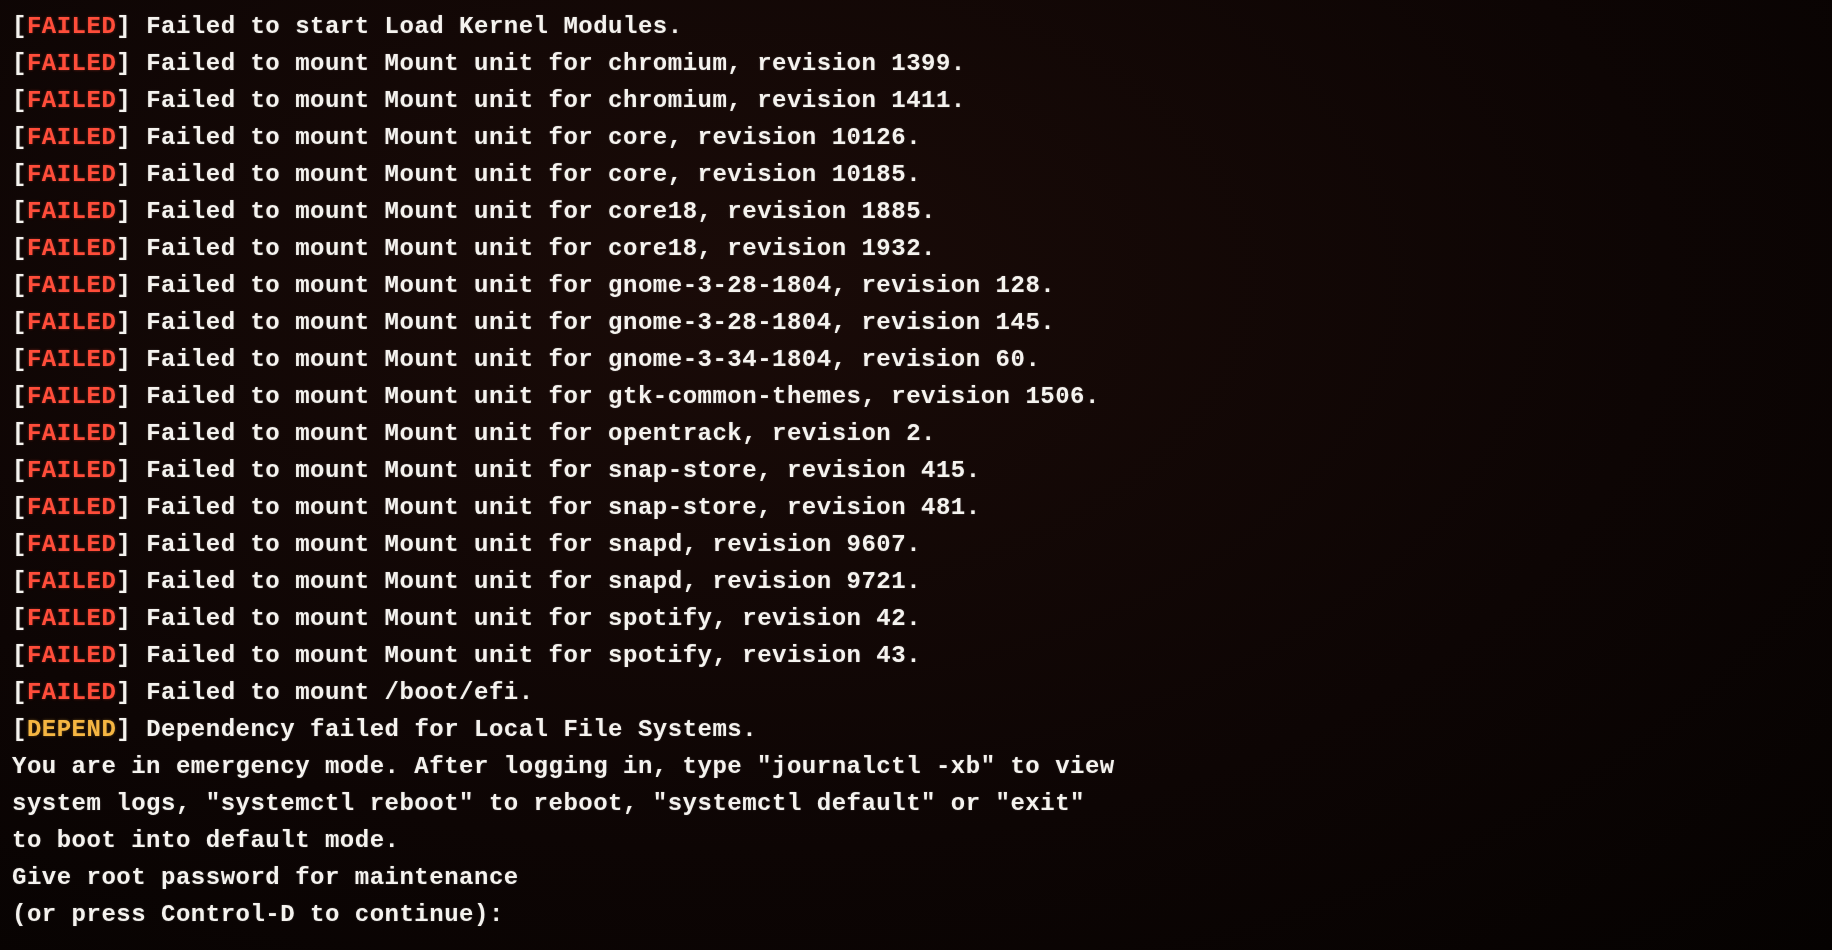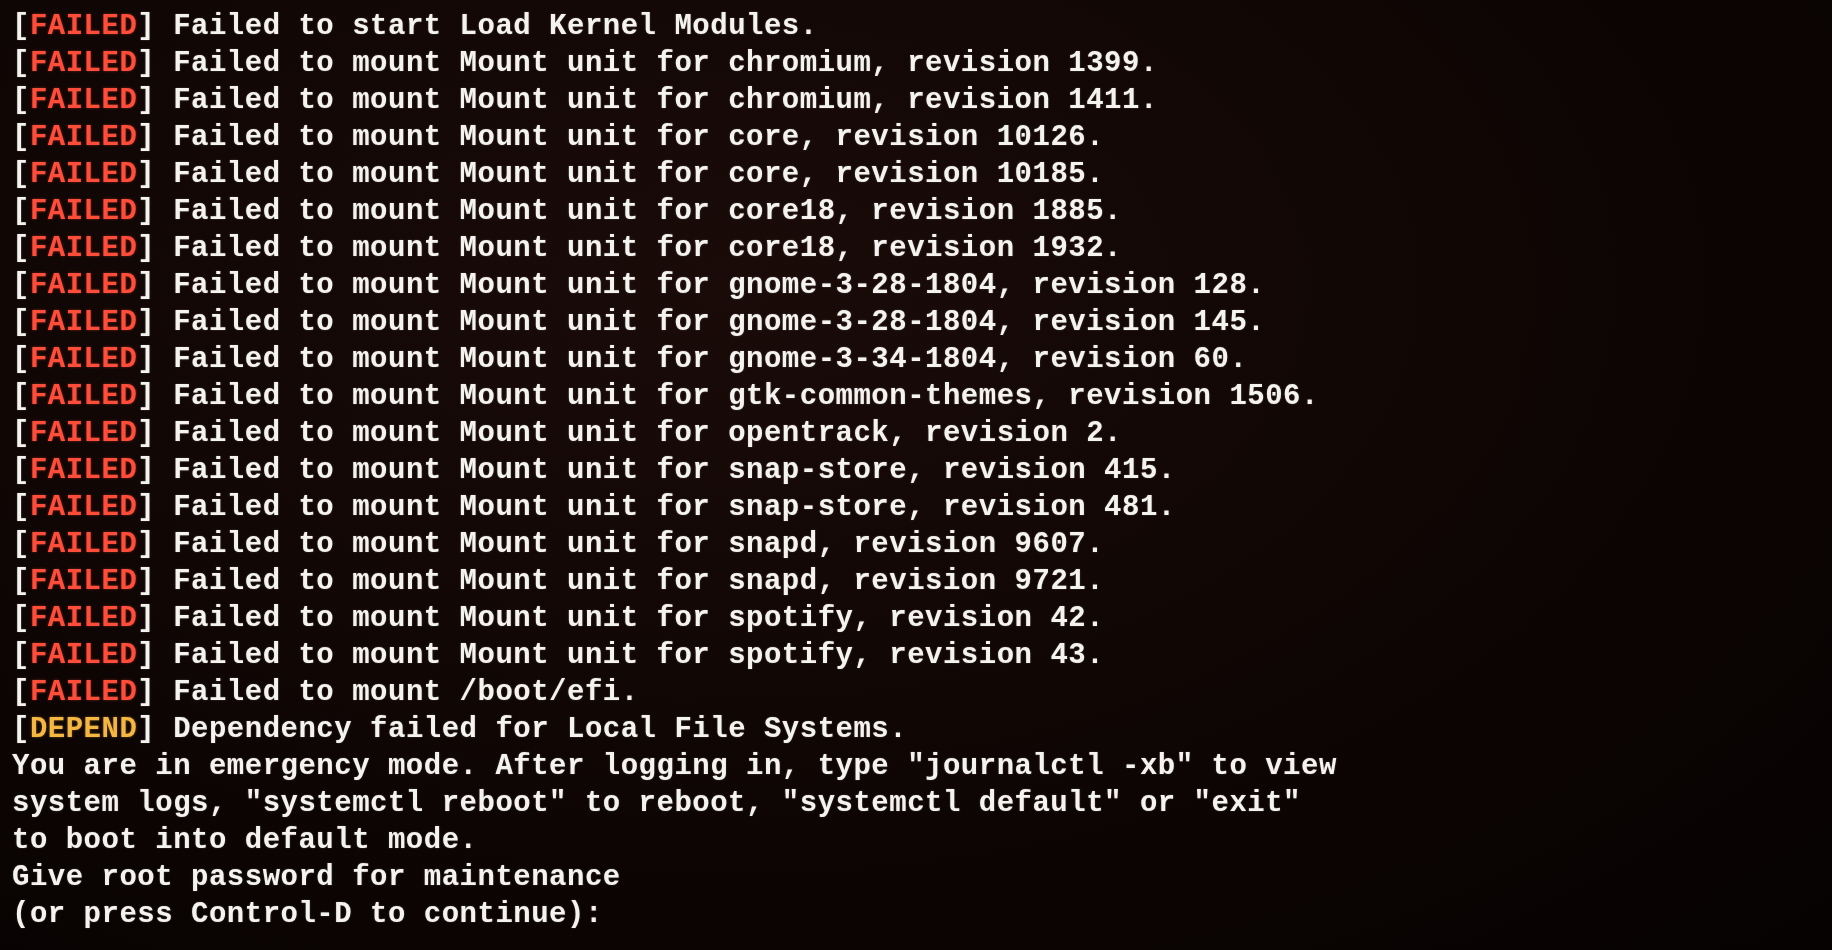--- a/index.html
+++ b/index.html
@@ -7,21 +7,21 @@
     padding: 0;
     width: 1832px;
     height: 950px;
     background: radial-gradient(ellipse at 40% 30%, #1a0b08 0%, #0d0504 60%, #050201 100%);
     overflow: hidden;
   }
   .terminal {
     padding: 8px 12px;
     font-family: "Courier New", Courier, monospace;
     font-weight: bold;
-    font-size: 29px;
+    font-size: 24px;
     line-height: 37px;
     color: #f5f3ef;
     letter-spacing: 0.5px;
     white-space: pre;
     text-shadow: 0 0 2px rgba(255,255,255,0.25);
   }
   .line {
     display: block;
   }
   .failed {

